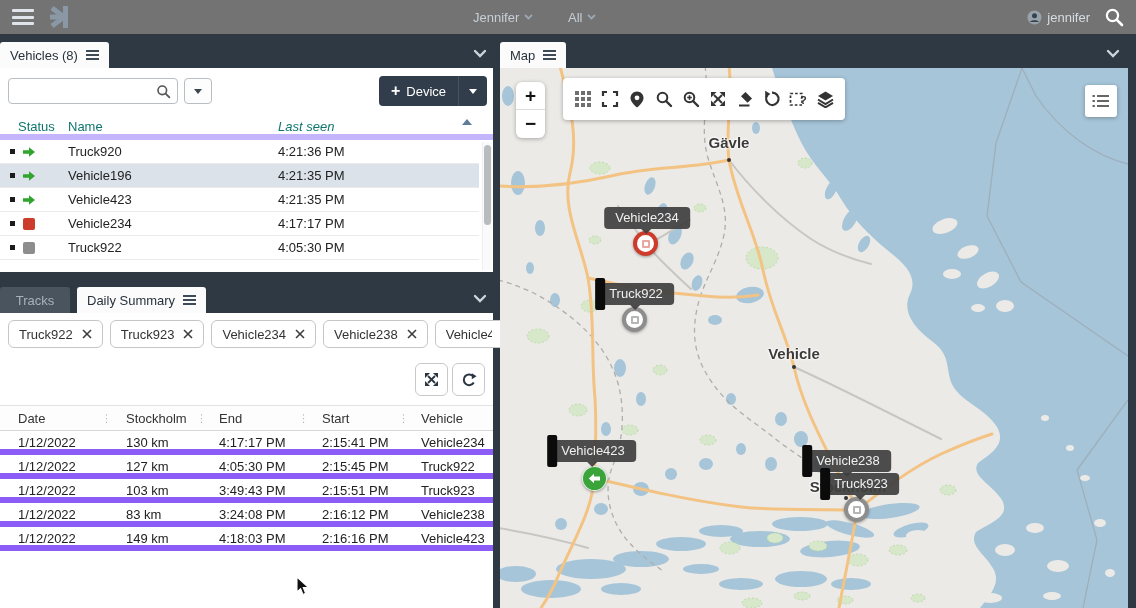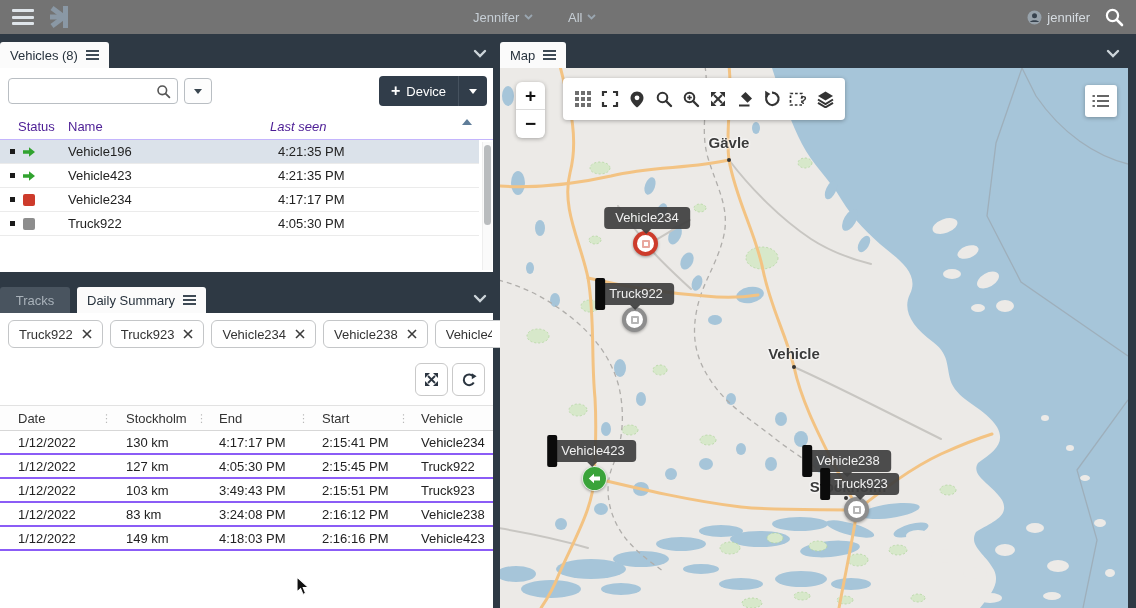--- a/index.html
+++ b/index.html
@@ -27,21 +27,21 @@
   
   .veh-panel { position:absolute; left:0; top:68px; width:493px; height:204px; background:#fff; overflow:hidden; }
   .search-box { position:absolute; left:8px; top:10px; width:170px; height:26px; border:1px solid #b9bec3; border-radius:4px; background:#fff; }
   .search-box svg { position:absolute; right:6px; top:5px; }
   .mini-caret-btn { position:absolute; left:184px; top:10px; width:28px; height:26px; border:1px solid #b9bec3; border-radius:4px; background:#fdfdfd; display:flex; align-items:center; justify-content:center; cursor:pointer; }
   .tri-down { width:0; height:0; border-left:4px solid transparent; border-right:4px solid transparent; border-top:5px solid #3a4650; }
   .device-btn { position:absolute; left:379px; top:8px; width:79px; height:30px; background:#313d4a; border-radius:4px 0 0 4px; color:#fff; font-size:13px; display:flex; align-items:center; justify-content:center; gap:6px; cursor:pointer; }
   .device-plus { font-size:16px; font-weight:bold; line-height:1; }
   .device-caret { position:absolute; left:458px; top:8px; width:29px; height:30px; background:#313d4a; border-left:1px solid #46525f; border-radius:0 4px 4px 0; display:flex; align-items:center; justify-content:center; cursor:pointer; }
   .device-caret .tri-down { border-top-color:#fff; }
-  .veh-head { position:absolute; left:0; top:46px; width:493px; height:26px; border-bottom:1px solid #c4b5fd; font-size:13px; color:#4c1d95; }
+  .veh-head { position:absolute; left:0; top:46px; width:493px; height:26px; border-bottom:6px solid #c4b5fd; font-size:13px; color:#0f766e; }
   .veh-head span { position:absolute; top:5px; }
   .sort-tri { position:absolute; left:462px; top:11px; width:0; height:0; border-left:5px solid transparent; border-right:5px solid transparent; border-bottom:6px solid #5f7d99; }
   .veh-rows { position:absolute; left:0; top:72px; width:479px; height:132px; overflow:hidden; }
   .veh-row { position:relative; height:24px; border-bottom:1px solid #ebebeb; font-size:13px; color:#222; cursor:pointer; }
   .veh-row.sel { background:#dbe2ea; }
   .veh-row .blk { position:absolute; left:10px; top:9px; width:5px; height:5px; background:#1b1b1b; }
   .veh-row .sticon { position:absolute; left:22px; top:5px; width:14px; height:14px; }
   .st-stop { position:absolute; left:23px; top:6px; width:12px; height:12px; border-radius:2px; }
   .veh-row .nm { position:absolute; left:68px; top:4px; }
   .veh-row .tm { position:absolute; left:278px; top:4px; }
@@ -57,21 +57,21 @@
   .chip-dd { width:84px; padding-right:8px; justify-content:space-between; }
   .chip-dd .lbl { max-width:50px; overflow:hidden; white-space:nowrap; }
   .chip-dd .chev polyline { stroke:#555; }
   .date-row { position:absolute; left:0; top:50px; width:493px; height:33px; }
   .date-input { position:absolute; left:8px; top:0; width:399px; height:33px; border:1px solid #c9c9c9; border-radius:6px; background:#fff; display:flex; align-items:center; gap:10px; padding:0 10px; font-size:14px; color:#222; cursor:pointer; }
   .sq-btn { position:absolute; top:0; width:33px; height:33px; border:1px solid #c9c9c9; border-radius:6px; background:#fff; display:flex; align-items:center; justify-content:center; cursor:pointer; }
   .tbl-head { position:absolute; left:0; top:92px; width:493px; height:26px; border-top:1px solid #e2e2e2; border-bottom:1px solid #d7d7d7; background:#fdfdfd; font-size:13px; color:#333; }
   .tbl-head span { position:absolute; top:5px; }
   .tbl-head .dots { color:#b9b9b9; font-size:11px; top:6px; }
   .tbl-rows { position:absolute; left:0; top:118px; width:493px; }
-  .trow { position:relative; height:24px; border-bottom:2px solid #8b5cf6; font-size:13px; color:#222; }
+  .trow { position:relative; height:24px; border-bottom:6px solid #8b5cf6; font-size:13px; color:#222; }
   .trow span { position:absolute; top:4px; }
   .c0{left:18px} .c1{left:126px} .c2{left:219px} .c3{left:322px} .c4{left:421px}
   .d0{left:101px} .d1{left:196px} .d2{left:298px} .d3{left:398px}
 
   
   .map-panel { position:absolute; left:500px; top:68px; width:628px; height:540px; background:#a6c5d9; overflow:hidden; }
   .city { position:absolute; font-size:15px; font-weight:bold; color:#3b3b3b; text-shadow:0 0 3px #fff,0 0 3px #fff,0 0 2px #fff; z-index:2; text-align:center; }
   .citydot { position:absolute; width:4px; height:4px; border-radius:50%; background:#333; z-index:2; }
   .tt { position:absolute; transform:translateX(-50%); background:rgba(64,64,64,.93); color:#f0f0f0; font-size:13px; padding:3px 11px 4px; border-radius:4px; white-space:nowrap; z-index:5; }
   .tt:after { content:""; position:absolute; left:50%; margin-left:-6px; bottom:-10px; border:5px solid transparent; border-top-color:rgba(64,64,64,.93); }
@@ -159,25 +159,33 @@
     <span class="device-plus">+</span>
     <span>Device</span>
   </div>
   <div class="device-caret">
       <span class="tri-down"></span>
     </div>
 
   <div class="veh-head">
     <span style="left:18px">Status</span>
     <span style="left:68px">Name</span>
-    <span style="left:270px; font-style:italic">Last seen</span>
+    <span style="left:278px; font-style:italic">Last seen</span>
     <span class="sort-tri"></span>
   </div>
 
   <div class="veh-rows">
+    <div class="veh-row">
+      <span class="blk"></span>
+      <svg class="sticon" viewBox="0 0 14 14">
+          <path d="M1,5.2 L7,5.2 L7,2.2 L13,7 L7,11.8 L7,8.8 L1,8.8 Z" fill="#31a32f"></path>
+        </svg>
+      <span class="nm">Truck920</span>
+      <span class="tm">4:21:36 PM</span>
+    </div>
     <div class="veh-row sel">
       <span class="blk"></span>
       <svg class="sticon" viewBox="0 0 14 14">
           <path d="M1,5.2 L7,5.2 L7,2.2 L13,7 L7,11.8 L7,8.8 L1,8.8 Z" fill="#31a32f"></path>
         </svg>
       <span class="nm">Vehicle196</span>
       <span class="tm">4:21:35 PM</span>
     </div>
     <div class="veh-row">
       <span class="blk"></span>

